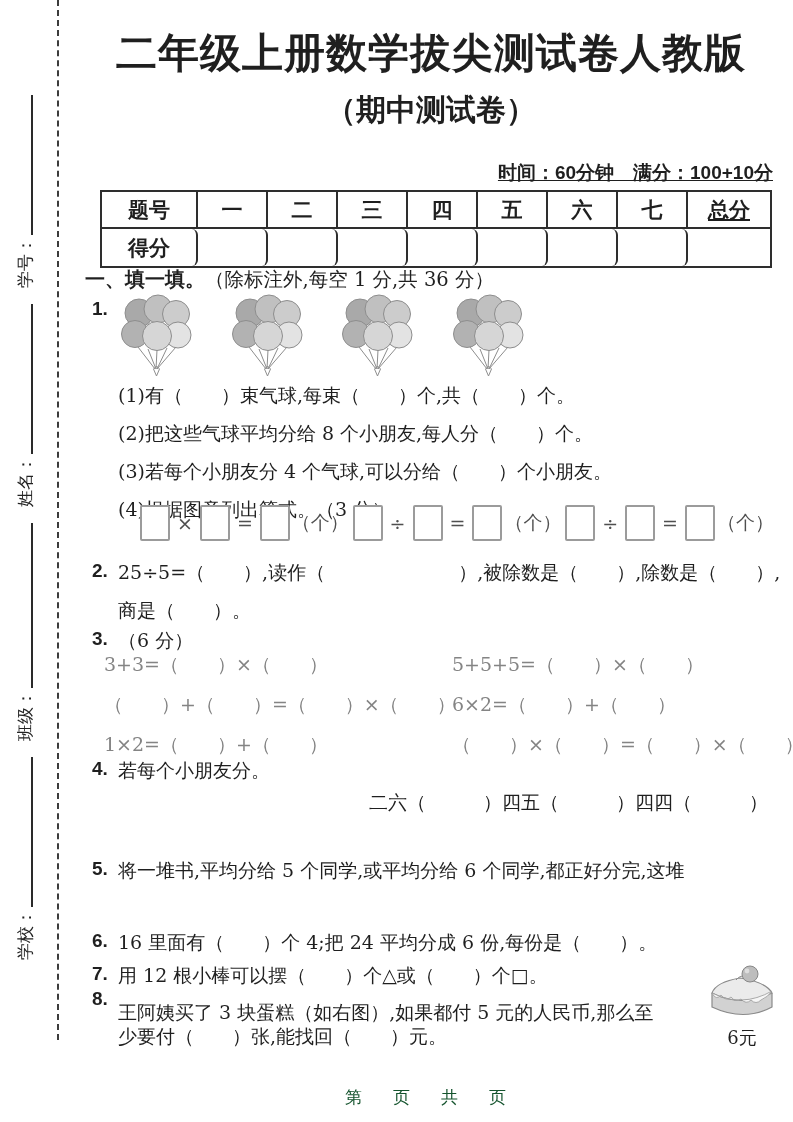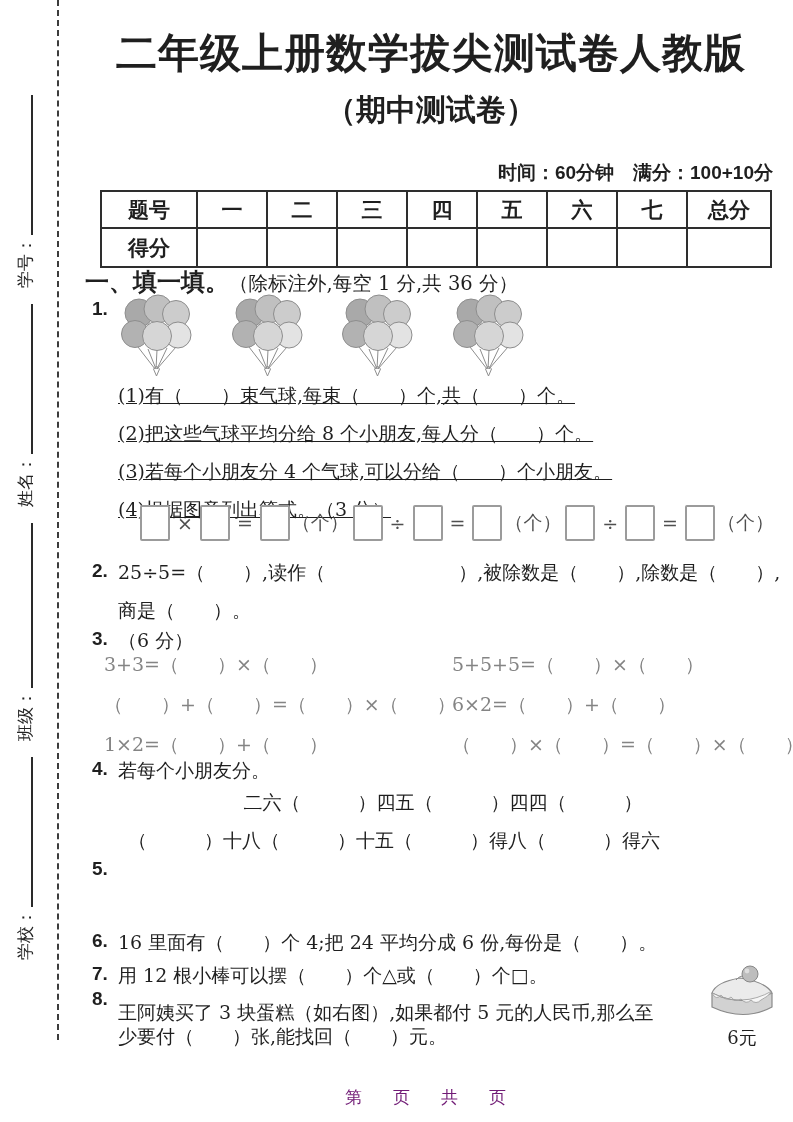--- a/index.html
+++ b/index.html
@@ -19,66 +19,66 @@
   .rail-label { white-space:nowrap; margin-right:2px; }
   .rail-line { display:inline-block; height:13px; border-bottom:2px solid #2a2a2a;
     margin-right:16px; }
 
   
   .title { position:absolute; top:26px; left:85px; width:692px; text-align:center;
     font-size:41px; font-weight:700; letter-spacing:1px; }
   .subtitle { position:absolute; top:90px; left:85px; width:692px; text-align:center;
     font-size:30px; font-weight:700; }
   .meta { position:absolute; top:160px; left:85px; width:688px; text-align:right;
-    font-size:19px; font-weight:700; }
+    font-size:19px; font-weight:700;text-decoration:underline; }
 
   
   .score-table { position:absolute; top:190px; left:100px; width:672px;
     display:grid; grid-template-columns:96px repeat(7,70px) 1fr;
     grid-auto-rows:37px; border:2px solid #2e2e2e; box-sizing:border-box;
     font-family:"Liberation Sans","DejaVu Sans",sans-serif;
     font-size:21px; font-weight:700; }
   .st-cell { border-right:2px solid #2e2e2e; border-bottom:2px solid #2e2e2e;
     display:flex; align-items:center; justify-content:center; box-sizing:border-box; }
-  .st-cell:nth-child(9n) { border-right:none; }
-  .st-cell:nth-child(n+10) { border-bottom:none; }
+  .st-cell:nth-child(9n) { border-right:none;text-decoration:underline; }
+  .st-cell:nth-child(n+10) { border-bottom:none;border-radius:6px; }
 
   
   .sec-heading { position:absolute; top:266px; left:85px; font-size:19.5px; }
-  .sec-heading b { font-family:"Liberation Sans","DejaVu Sans",sans-serif; font-size:24px; }
+  .sec-heading b { font-family:"Liberation Sans","DejaVu Sans",sans-serif; font-size:20px; }
   .q-num { position:absolute; left:92px; font-family:"Liberation Sans","DejaVu Sans",sans-serif;
     font-weight:700; font-size:19px; }
   .q-text { position:absolute; left:118px; font-size:19px; white-space:nowrap; }
 
   .balloon-row { position:absolute; top:292px; left:118px; width:410px;
     display:flex; justify-content:space-between; }
-  .q1-lines { position:absolute; top:376px; left:118px; font-size:19px; line-height:38px;text-decoration:underline; }
+  .q1-lines { position:absolute; top:376px; left:118px; font-size:19px; line-height:38px; }
 
   .eq-row { position:absolute; top:505px; left:138px; width:636px;
     display:flex; justify-content:space-between; align-items:center; }
   .eq-group { display:flex; align-items:center; color:#4f4f4f; font-size:19px; }
   .eq-box { width:26px; height:32px; border:2px solid #9b9b9b; border-radius:2px;
     background:#fff; margin:0 2px; }
   .eq-op { margin:0 5px; }
 
   .q3-grid { position:absolute; top:652px; left:104px; width:670px;
     display:grid; grid-template-columns:348px 1fr; grid-auto-rows:40px;
     color:#848484; font-size:19px; }
   .q3-cell { white-space:nowrap; }
 
-  .q4-row { position:absolute; left:118px; display:flex; justify-content:center;
+  .q4-row { position:absolute; left:118px; display:flex; justify-content:flex-end;
     font-size:19px; }
   #q4-row1 { top:790px; width:650px; }
   #q4-row2 { top:828px; width:552px; }
 
   .cake-wrap { position:absolute; top:962px; left:700px; width:84px; text-align:center; }
   .cake-label { font-size:18px; margin-top:-2px; }
 
   .footer { position:absolute; top:1086px; left:85px; width:688px; text-align:center;
-    font-size:17px; letter-spacing:7px; color:#701a75;
+    font-size:17px; letter-spacing:7px; color:#14532d;
     font-family:"Liberation Sans","DejaVu Sans",sans-serif; }
 </style>
 </head>
 <body>
 
 <div class="page">
 
   <div class="seal-line"></div>
   <div class="rail-fields" id="rail-fields">
       <span class="rail-label">学校：</span>
@@ -246,28 +246,23 @@
       <div class="q3-cell">（　　）×（　　）=（　　）×（　　）</div>
     </div>
 
   <div class="q-num" style="top:758px;">4.</div>
   <div class="q-text" style="top:758px;">若每个小朋友分。</div>
   <div class="q4-row" id="q4-row1">
       <span>二六（　　　）</span>
       <span>四五（　　　）</span>
       <span>四四（　　　）</span>
     </div>
-  <div class="q4-row" id="q4-row2">
-      <span>（　　　）十八</span>
-      <span>（　　　）十五</span>
-      <span>（　　　）得八</span>
-      <span>（　　　）得六</span>
-    </div>
 
   <div class="q-num" style="top:858px;">5.</div>
+  <div class="q-text" style="top:858px;">将一堆书,平均分给 5 个同学,或平均分给 6 个同学,都正好分完,这堆</div>
 
   <div class="q-num" style="top:930px;">6.</div>
   <div class="q-text" style="top:930px;">16 里面有（　　）个 4;把 24 平均分成 6 份,每份是（　　）。</div>
 
   <div class="q-num" style="top:963px;">7.</div>
   <div class="q-text" style="top:963px;">用 12 根小棒可以摆（　　）个△或（　　）个□。</div>
 
   <div class="q-num" style="top:988px;">8.</div>
   <div class="q-text" style="top:988px;margin-top:12px;">王阿姨买了 3 块蛋糕（如右图）,如果都付 5 元的人民币,那么至</div>
   <div class="q-text" style="top:1024px;">少要付（　　）张,能找回（　　）元。</div>

